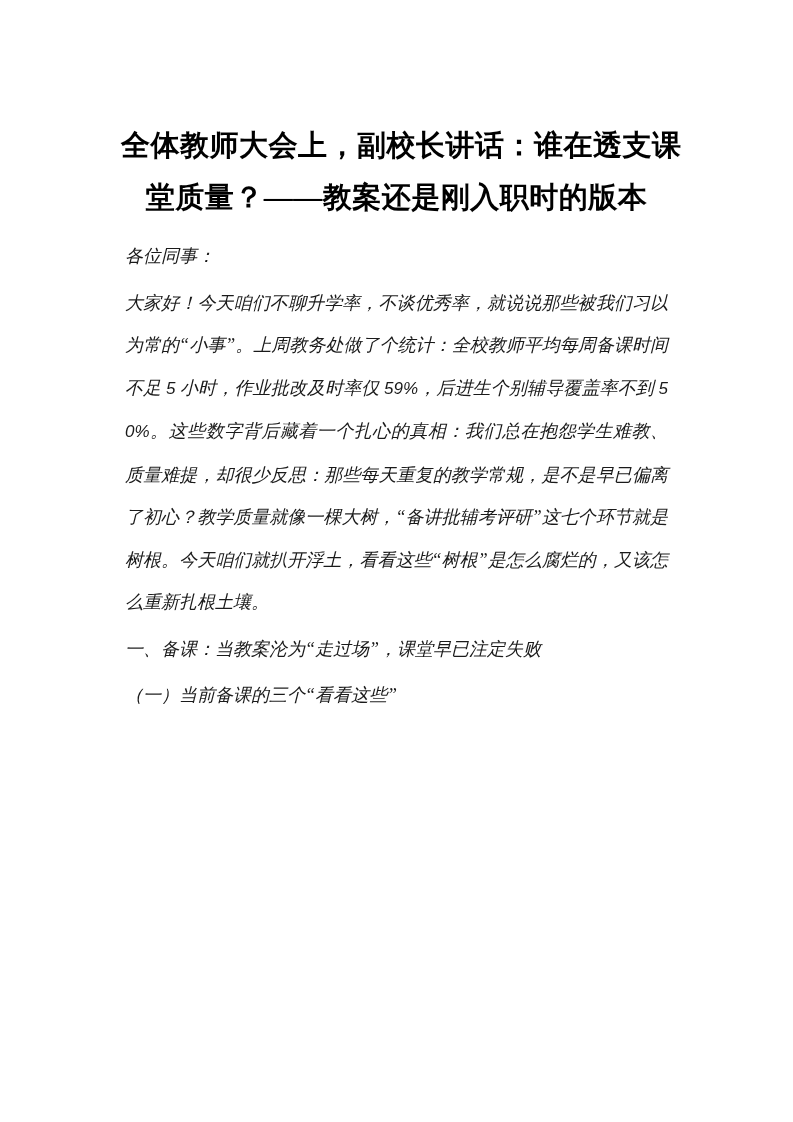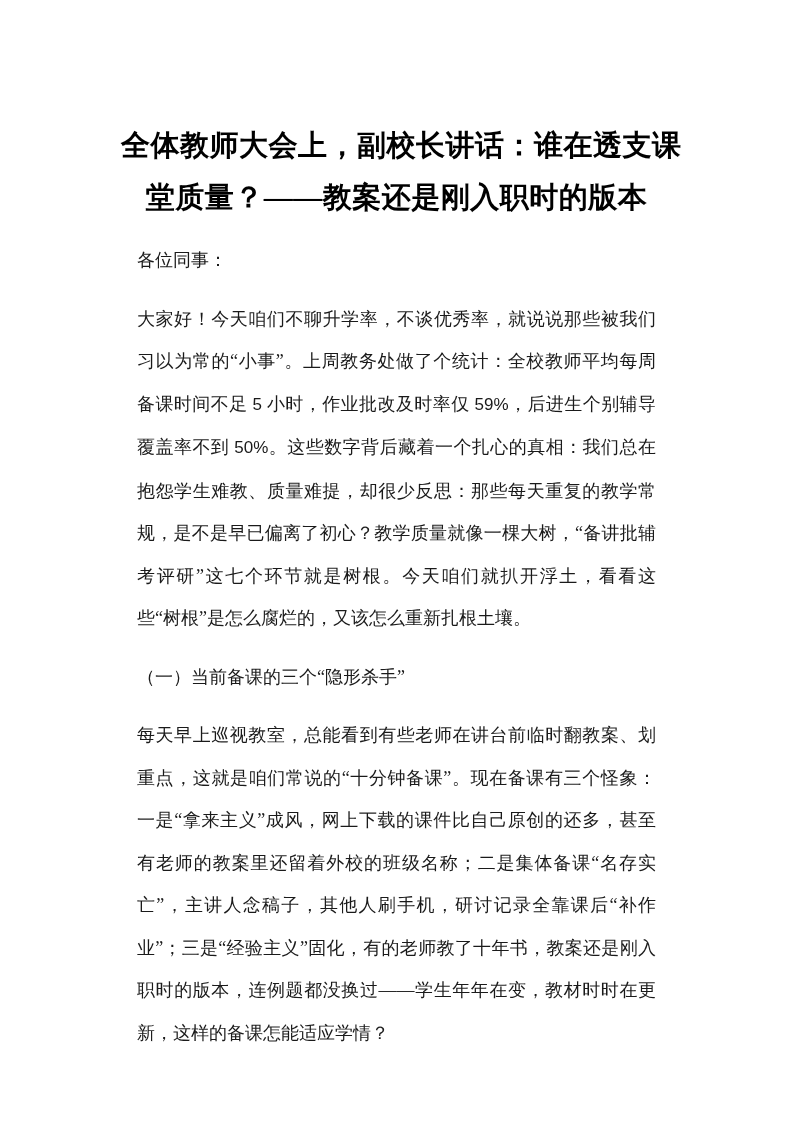--- a/index.html
+++ b/index.html
@@ -25,39 +25,40 @@
     text-align: center;
     color: #000000;
     margin: 0 0 12px 0;
     letter-spacing: 0.5px;
   }
   .doc-title .title-line {
     display: block;
     white-space: nowrap;
   }
   .doc-body p {
-    margin: 16px;
+    margin: 4px;
     font-size: 18px;
     line-height: 42.5px;
     text-align: justify;
     text-justify: inter-ideograph;
     word-break: break-all;
+    font-style: italic;
   }
   .latin {
     font-family: "Liberation Sans", "DejaVu Sans", sans-serif;
     font-size: 17px;
   }
 </style>
 </head>
 <body>
 
 <div class="page">
   <h1 class="doc-title">
     <span class="title-line">全体教师大会上，副校长讲话：谁在透支课</span>
     <span class="title-line">堂质量？——教案还是刚入职时的版本</span>
   </h1>
   <div class="doc-body">
     <p class="autolatin">各位同事：</p>
     <p class="autolatin">大家好！今天咱们不聊升学率，不谈优秀率，就说说那些被我们习以为常的“小事”。上周教务处做了个统计：全校教师平均每周备课时间不足 <span class="latin">5</span> 小时，作业批改及时率仅 <span class="latin">59%</span>，后进生个别辅导覆盖率不到 <span class="latin">50%</span>。这些数字背后藏着一个扎心的真相：我们总在抱怨学生难教、质量难提，却很少反思：那些每天重复的教学常规，是不是早已偏离了初心？教学质量就像一棵大树，“备讲批辅考评研”这七个环节就是树根。今天咱们就扒开浮土，看看这些“树根”是怎么腐烂的，又该怎么重新扎根土壤。</p>
-    <p class="autolatin">（一）当前备课的三个“隐形杀手”</p>
-    <p class="autolatin">每天早上巡视教室，总能看到有些老师在讲台前临时翻教案、划重点，这就是咱们常说的“十分钟备课”。现在备课有三个怪象：一是“拿来主义”成风，网上下载的课件比自己原创的还多，甚至有老师的教案里还留着外校的班级名称；二是集体备课“名存实亡”，主讲人念稿子，其他人刷手机，研讨记录全靠课后“补作业”；三是“经验主义”固化，有的老师教了十年书，教案还是刚入职时的版本，连例题都没换过——学生年年在变，教材时时在更新，这样的备课怎能适应学情？</p>
+    <p class="autolatin">一、备课：当教案沦为“走过场”，课堂早已注定失败</p>
+    <p class="autolatin">（一）当前备课的三个“看看这些”</p>
   </div>
 </div>
 
 </body></html>

